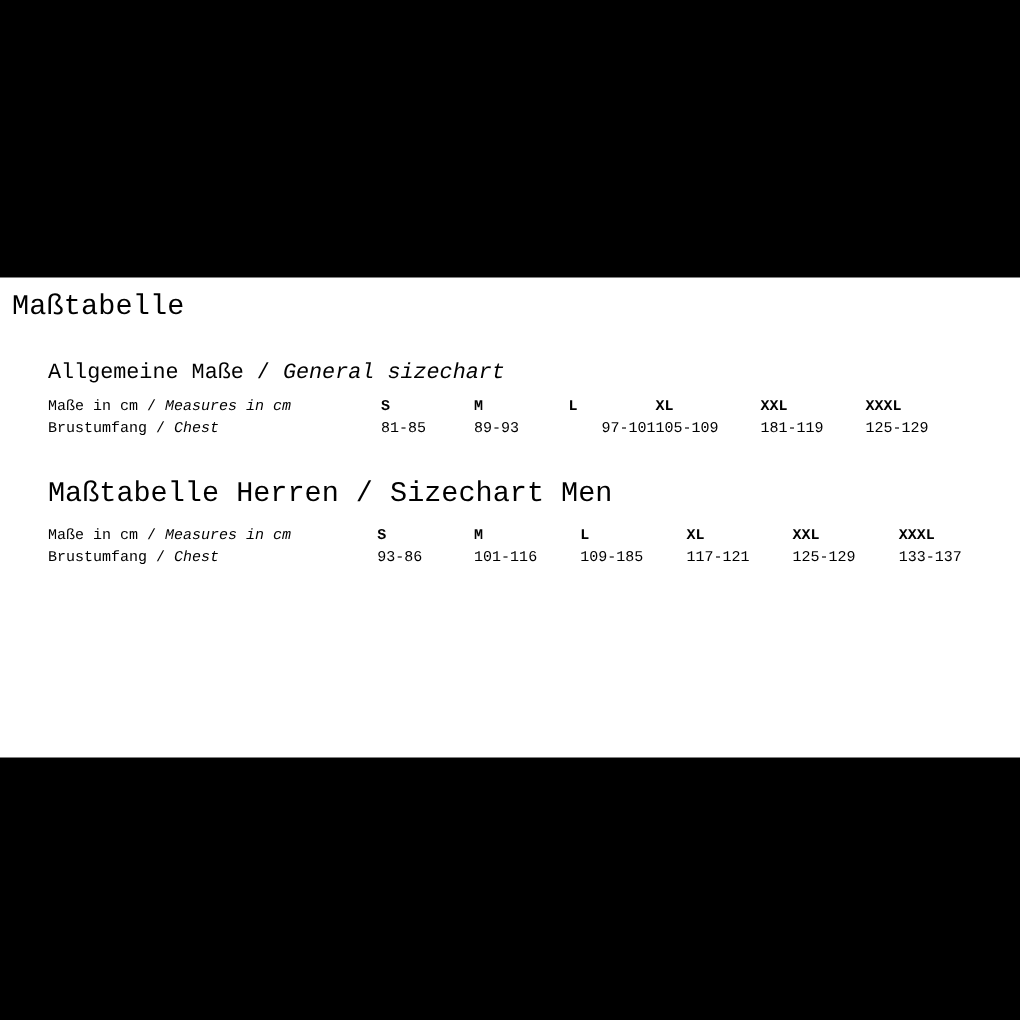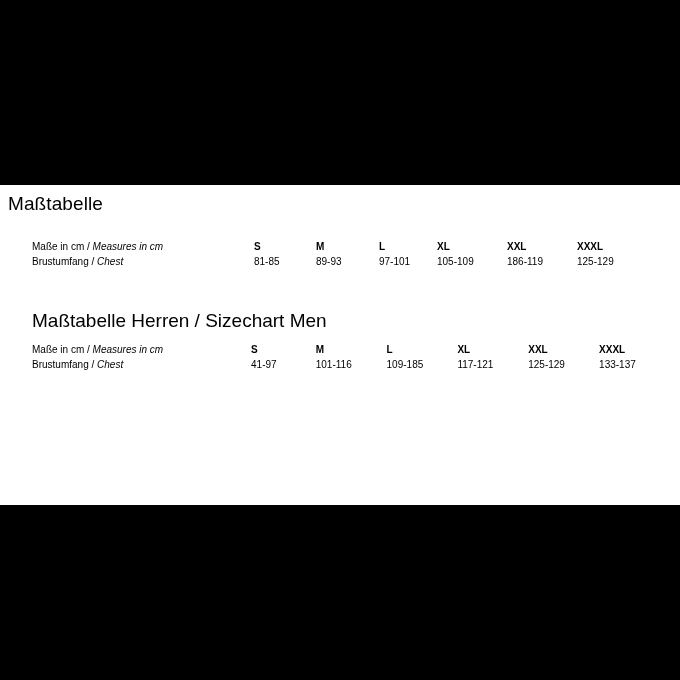--- a/index.html
+++ b/index.html
@@ -11,20 +11,21 @@
     width: 680px;
     height: 680px;
     font-family: "Liberation Sans", sans-serif;
     overflow: hidden;
   }
   #page {
     position: relative;
     width: 680px;
     height: 680px;
     background: #000000;
+    font-family: Liberation Mono, monospace;
   }
   .sheet {
     position: absolute;
     left: 0;
     top: 185px;
     width: 680px;
     height: 320px;
     background: #ffffff;
     color: #000000;
     box-sizing: border-box;
@@ -77,46 +78,49 @@
   td.label-cell, th.label-cell {
     padding-right: 10px;
   }
   .ital {
     font-style: italic;
   }
   
   .women td.label-cell, .women th.label-cell { width: 222px; }
   .women td.c0, .women th.c0 { width: 62px; }
   .women td.c1, .women th.c1 { width: 63px; }
-  .women td.c2, .women th.c2 { width: 58px; }
+  .women td.c2, .women th.c2 { width: 58px; text-align: right; }
   .women td.c3, .women th.c3 { width: 70px; }
   .women td.c4, .women th.c4 { width: 70px; }
   .women td.c5, .women th.c5 { width: 70px; }
 
   .men td.label-cell, .men th.label-cell { width: 222px; }
   .men td.c0, .men th.c0 { width: 66px; }
   .men td.c1, .men th.c1 { width: 72px; }
   .men td.c2, .men th.c2 { width: 72px; }
   .men td.c3, .men th.c3 { width: 72px; }
   .men td.c4, .men th.c4 { width: 72px; }
   .men td.c5, .men th.c5 { width: 72px; }
 
-  .men-block { margin-top: 39px; }
+  .men-block { margin-top: 22px; }
   .men-head { margin-bottom: 12px; }
 </style>
 </head>
 <body>
 
 <div id="page">
   <div class="sheet">
 
     <div class="doc-title">Maßtabelle</div>
 
     <div class="content">
 
+      <div class="subtitle">
+        <span>Allgemeine Maße</span><span> / </span><span class="ital">General sizechart</span>
+      </div>
 
 
       <table class="sizechart women">
         <thead>
           <tr>
             <th class="label-cell">
               <span>Maße in cm</span><span> / </span><span class="ital">Measures in cm</span>
             </th>
             <th class="size-col c0">S</th>
             <th class="size-col c1">M</th>
@@ -128,21 +132,21 @@
         </thead>
         <tbody>
           <tr>
             <td class="label-cell">
               <span>Brustumfang</span><span> / </span><span class="ital">Chest</span>
             </td>
             <td class="c0">81-85</td>
             <td class="c1">89-93</td>
             <td class="c2">97-101</td>
             <td class="c3">105-109</td>
-            <td class="c4">186-119</td>
+            <td class="c4">181-119</td>
             <td class="c5">125-129</td>
           </tr>
         </tbody>
       </table>
 
       <div class="men-block">
         <div class="section-head men-head">Maßtabelle Herren / Sizechart Men</div>
 
         <table class="sizechart men">
           <thead>
@@ -156,21 +160,21 @@
               <th class="size-col c3">XL</th>
               <th class="size-col c4">XXL</th>
               <th class="size-col c5">XXXL</th>
             </tr>
           </thead>
           <tbody>
             <tr>
               <td class="label-cell">
                 <span>Brustumfang</span><span> / </span><span class="ital">Chest</span>
               </td>
-              <td class="c0">41-97</td>
+              <td class="c0">93-86</td>
               <td class="c1">101-116</td>
               <td class="c2">109-185</td>
               <td class="c3">117-121</td>
               <td class="c4">125-129</td>
               <td class="c5">133-137</td>
             </tr>
           </tbody>
         </table>
       </div>
 

